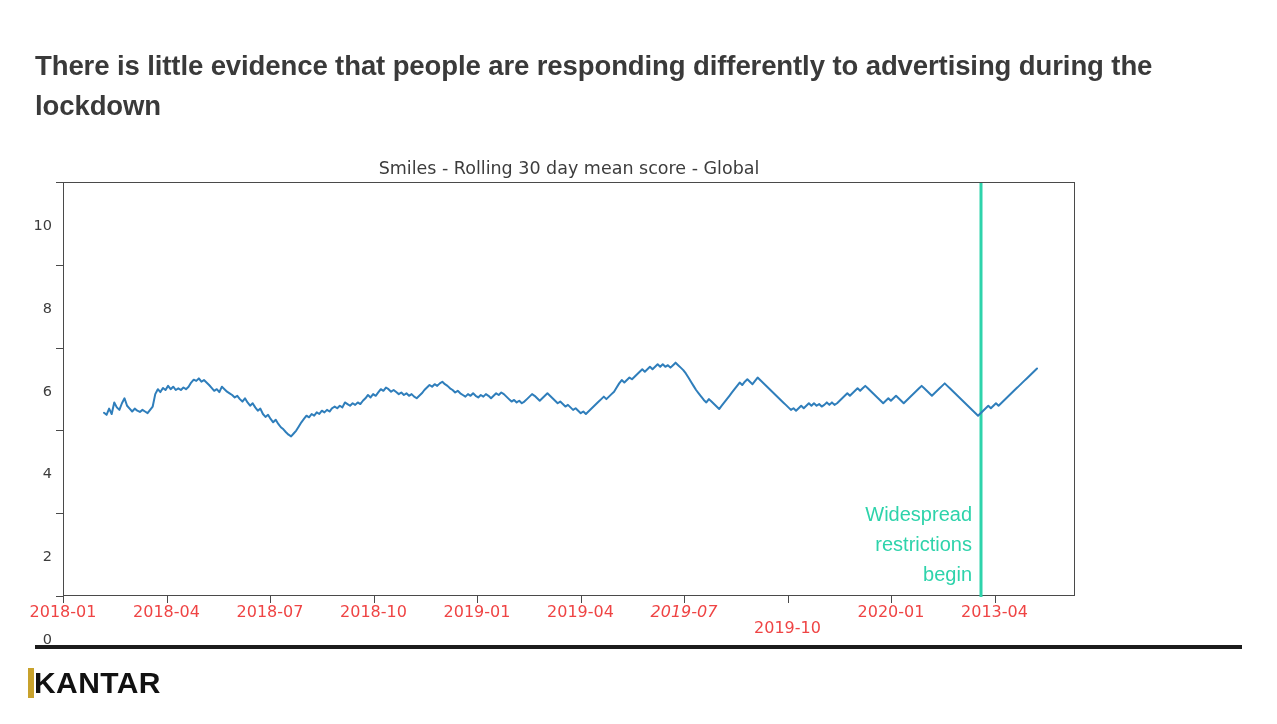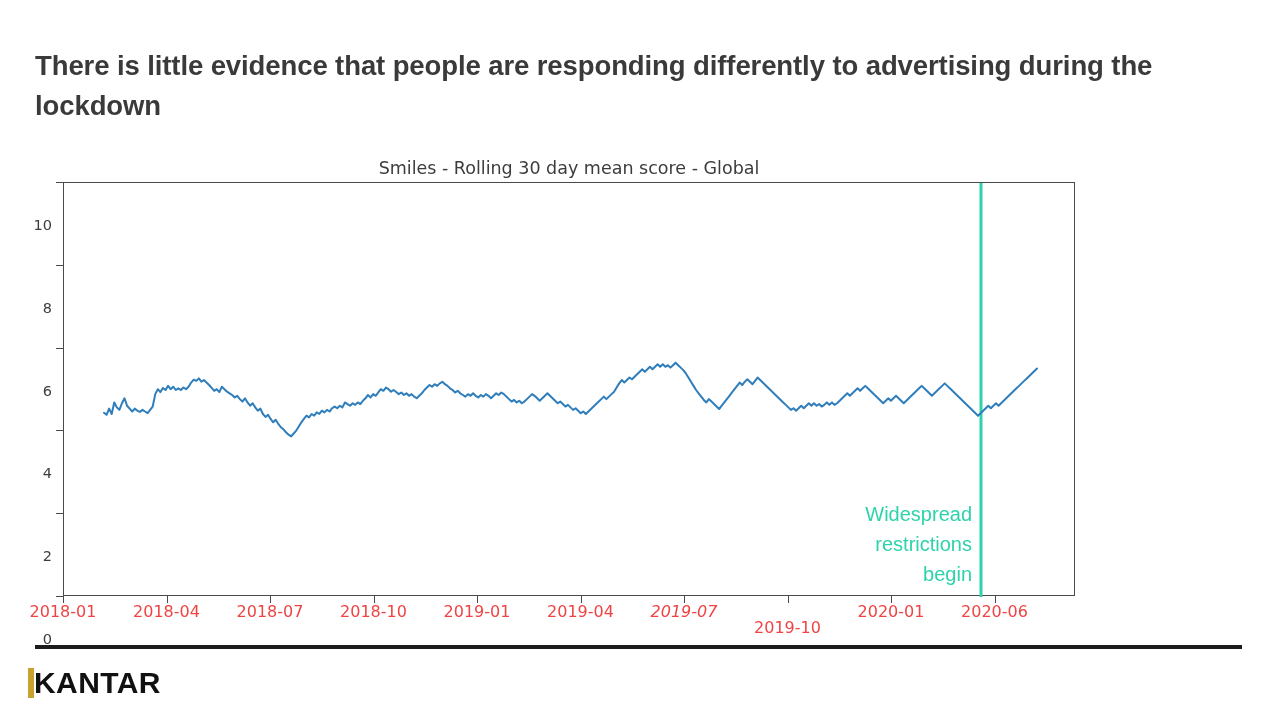--- a/index.html
+++ b/index.html
@@ -156,21 +156,21 @@
         <div class="xlabel" style="left: 417px;">2019-01</div>
         <div class="xtickmark" style="left: 477px;"></div>
         <div class="xlabel" style="left: 520.5px;">2019-04</div>
         <div class="xtickmark" style="left: 580.5px;"></div>
         <div class="xlabel" style="left: 624px; font-style: italic;">2019-07</div>
         <div class="xtickmark" style="left: 684px;"></div>
         <div class="xlabel" style="left: 727.5px; margin-top: 16px;">2019-10</div>
         <div class="xtickmark" style="left: 787.5px;"></div>
         <div class="xlabel" style="left: 831px;">2020-01</div>
         <div class="xtickmark" style="left: 891px;"></div>
-        <div class="xlabel" style="left: 934.5px;">2020-06</div>
+        <div class="xlabel" style="left: 934.5px;">2013-04</div>
         <div class="xtickmark" style="left: 994.5px;"></div>
       </div>
 
     <div class="plotbox">
       <svg class="plot-svg" id="plot-svg" viewBox="0 0 1012 414" preserveAspectRatio="none">
         <line id="vline" x1="917" y1="0" x2="917" y2="414" stroke="#2ed3ab" stroke-width="3"></line>
         <polyline id="dataline" fill="none" stroke="#2f7ebb" stroke-width="2" stroke-linejoin="round" stroke-linecap="round" points="40.00,229.77 42.56,231.84 45.13,225.63 47.69,231.01 50.25,219.42 52.82,224.39 55.38,226.87 57.94,220.25 60.51,215.28 63.07,222.73 65.63,225.63 68.20,228.53 70.76,225.63 73.32,227.70 75.88,228.94 78.45,226.87 81.01,228.53 83.57,230.18 86.14,226.87 88.70,223.56 91.26,211.14 93.83,206.17 96.39,209.07 98.95,204.93 101.52,207.00 104.08,202.86 106.64,206.17 109.21,203.69 111.77,207.00 114.33,205.34 116.90,207.00 119.46,204.52 122.02,206.17 124.59,203.69 127.15,199.55 129.71,196.65 132.27,197.89 134.84,195.41 137.40,198.72 139.96,197.06 142.53,199.55 145.09,202.03 147.65,204.93 150.22,207.83 152.78,206.17 155.34,209.07 157.91,203.69 160.47,206.17 163.03,208.66 165.60,210.31 168.16,211.97 170.72,214.45 173.29,212.80 175.85,216.11 178.41,218.59 180.98,215.28 183.54,219.42 186.10,222.73 188.66,220.25 191.23,224.39 193.79,227.70 196.35,225.63 198.92,231.01 201.48,233.91 204.04,231.84 206.61,235.98 209.17,239.29 211.73,236.81 214.30,240.95 216.86,244.26 219.42,246.33 221.99,249.23 224.55,251.71 227.11,253.37 229.68,250.47 232.24,247.57 234.80,243.43 237.37,239.29 239.93,235.98 242.49,232.67 245.05,234.32 247.62,231.01 250.18,232.67 252.74,229.36 255.31,231.01 257.87,227.70 260.43,229.36 263.00,226.87 265.56,228.53 268.12,225.22 270.69,223.56 273.25,225.22 275.81,222.73 278.38,224.39 280.94,219.42 283.50,221.08 286.07,222.73 288.63,220.25 291.19,221.90 293.76,219.42 296.32,221.08 298.88,217.76 301.45,215.28 304.01,211.97 306.57,214.45 309.13,211.14 311.70,212.80 314.26,209.48 316.82,206.17 319.39,207.83 321.95,204.52 324.51,206.17 327.08,208.66 329.64,207.00 332.20,209.07 334.77,211.14 337.33,209.48 339.89,211.97 342.46,210.31 345.02,212.80 347.58,211.14 350.15,213.62 352.71,215.28 355.27,212.80 357.84,210.31 360.40,207.00 362.96,204.52 365.52,202.03 368.09,203.69 370.65,201.20 373.21,202.86 375.78,200.38 378.34,198.72 380.90,201.20 383.47,202.86 386.03,205.34 388.59,207.00 391.16,209.48 393.72,207.83 396.28,210.31 398.85,211.97 401.41,213.62 403.97,211.14 406.54,212.80 409.10,210.31 411.66,212.80 414.23,214.45 416.79,211.97 419.35,213.62 421.91,211.14 424.48,212.80 427.04,215.28 429.60,212.80 432.17,210.31 434.73,211.97 437.29,209.48 439.86,211.14 442.42,213.62 444.98,216.11 447.55,218.59 450.11,216.94 452.67,219.42 455.24,217.76 457.80,220.25 460.36,218.59 462.93,216.11 465.49,213.62 468.05,211.14 470.62,212.80 473.18,215.28 475.74,217.76 478.30,215.28 480.87,212.80 483.43,210.31 485.99,212.80 488.56,215.28 491.12,217.76 493.68,220.25 496.25,218.59 498.81,221.08 501.37,223.56 503.94,221.90 506.50,224.39 509.06,226.87 511.63,225.22 514.19,227.70 516.75,230.18 519.32,228.53 521.88,231.01 524.44,228.53 527.01,226.04 529.57,223.56 532.13,221.08 534.70,218.59 537.26,216.11 539.82,213.62 542.38,216.11 544.95,213.62 547.51,211.14 550.07,208.66 552.64,204.52 555.20,200.38 557.76,197.06 560.33,199.55 562.89,197.06 565.45,194.58 568.02,196.24 570.58,193.75 573.14,191.27 575.71,188.78 578.27,186.30 580.83,188.78 583.40,186.30 585.96,183.82 588.52,186.30 591.09,183.82 593.65,181.33 596.21,183.82 598.77,181.33 601.34,183.82 603.90,182.16 606.46,184.64 609.03,182.16 611.59,179.68 614.15,182.16 616.72,184.64 619.28,187.13 621.84,190.44 624.41,194.58 626.97,198.72 629.53,202.86 632.10,207.00 634.66,210.31 637.22,213.62 639.79,216.94 642.35,219.42 644.91,216.11 647.48,218.59 650.04,221.08 652.60,223.56 655.16,226.04 657.73,222.73 660.29,219.42 662.85,216.11 665.42,212.80 667.98,209.48 670.54,206.17 673.11,202.86 675.67,199.55 678.23,202.03 680.80,198.72 683.36,196.24 685.92,198.72 688.49,201.20 691.05,197.89 693.61,194.58 696.18,197.06 698.74,199.55 701.30,202.03 703.87,204.52 706.43,207.00 708.99,209.48 711.55,211.97 714.12,214.45 716.68,216.94 719.24,219.42 721.81,221.90 724.37,224.39 726.93,226.87 729.50,225.22 732.06,227.70 734.62,225.22 737.19,222.73 739.75,225.22 742.31,222.73 744.88,220.25 747.44,222.73 750.00,220.25 752.57,222.73 755.13,221.08 757.69,223.56 760.26,221.90 762.82,219.42 765.38,221.90 767.95,219.42 770.51,221.90 773.07,220.25 775.63,217.76 778.20,215.28 780.76,212.80 783.32,210.31 785.89,212.80 788.45,210.31 791.01,207.83 793.58,205.34 796.14,207.83 798.70,205.34 801.27,202.86 803.83,205.34 806.39,207.83 808.96,210.31 811.52,212.80 814.08,215.28 816.65,217.76 819.21,220.25 821.77,217.76 824.34,215.28 826.90,217.76 829.46,215.28 832.02,212.80 834.59,215.28 837.15,217.76 839.71,220.25 842.28,217.76 844.84,215.28 847.40,212.80 849.97,210.31 852.53,207.83 855.09,205.34 857.66,202.86 860.22,205.34 862.78,207.83 865.35,210.31 867.91,212.80 870.47,210.31 873.04,207.83 875.60,205.34 878.16,202.86 880.73,200.38 883.29,202.86 885.85,205.34 888.41,207.83 890.98,210.31 893.54,212.80 896.10,215.28 898.67,217.76 901.23,220.25 903.79,222.73 906.36,225.22 908.92,227.70 911.48,230.18 914.05,232.67 916.61,230.18 919.17,227.70 921.74,225.22 924.30,222.73 926.86,225.22 929.43,222.73 931.99,220.25 934.55,222.73 937.12,220.25 939.68,217.76 942.24,215.28 944.80,212.80 947.37,210.31 949.93,207.83 952.49,205.34 955.06,202.86 957.62,200.38 960.18,197.89 962.75,195.41 965.31,192.92 967.87,190.44 970.44,187.96 973.00,185.47"></polyline>
       </svg>
     </div>
 

